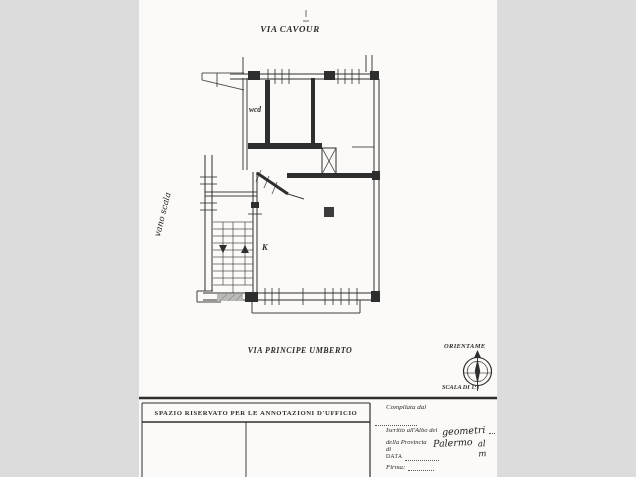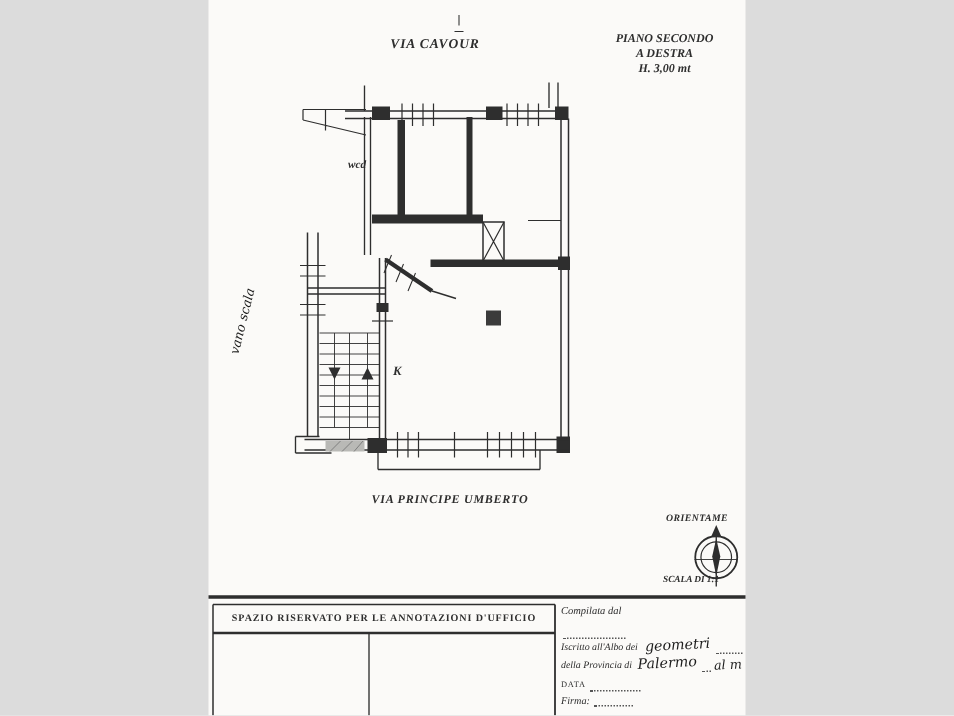--- a/index.html
+++ b/index.html
@@ -6,21 +6,21 @@
   body{background:#dcdcdc;font-family:"Liberation Serif","DejaVu Serif",serif;}
   #canvas{position:relative;width:520px;height:477px;overflow:hidden;background:#dcdcdc;}
   .page{position:absolute;left:139px;top:0;width:358px;height:477px;background:#fbfaf8;}
   svg{position:absolute;left:0;top:0;}
   .t{position:absolute;color:#2e2e2e;white-space:nowrap;}
   .bi{font-weight:bold;font-style:italic;}
   .center{text-align:center;}
   .hand{font-family:"DejaVu Serif",serif;font-style:italic;color:#1c1c1c;display:inline-block;transform:rotate(-3deg);}
   .dotted{border-bottom:1.4px dotted #555;height:8px;}
   .formcol{position:absolute;left:372px;top:400px;width:125px;height:77px;overflow:hidden;}
-  .frow{position:absolute;left:2px;right:2px;display:flex;align-items:center;color:#2e2e2e;}
+  .frow{position:absolute;left:14px;right:2px;display:flex;align-items:flex-start;color:#2e2e2e;}
   .frow .fill{flex:1;border-bottom:1.4px dotted #555;height:7px;margin-left:3px;}
   .clip{overflow:hidden;}
 </style>
 </head>
 <body>
 
 <div id="canvas">
 
   <div class="page"></div>
 
@@ -96,33 +96,28 @@
       <line x1="142" y1="403" x2="370" y2="403" stroke-width="1"></line>
       <line x1="142" y1="422" x2="370" y2="422" stroke-width="1.7"></line>
       <line x1="142" y1="403" x2="142" y2="477" stroke-width="1"></line>
       <line x1="370" y1="403" x2="370" y2="477" stroke-width="1.2"></line>
       <line x1="246" y1="422" x2="246" y2="477" stroke-width="0.9"></line>
     </g>
   </svg>
 
   <div class="t bi center" style="left:245px;top:24px;width:90px;font-size:9px;letter-spacing:0.6px;">VIA CAVOUR</div>
 
-  <div class="t center" style="left:400px;top:21px;width:86px;font-size:8px;line-height:10px;">
-    <div class="bi">PIANO SECONDO</div>
-    <div class="bi">A DESTRA</div>
-    <div class="bi">H. 3,00 mt</div>
-  </div>
 
-  <div class="t bi" style="left:232px;top:105px;font-size:7.5px;">wcd</div>
+  <div class="t bi" style="left:249px;top:105px;font-size:7.5px;">wcd</div>
 
   <div class="t bi" style="left:262px;top:242px;font-size:8.5px;">K</div>
 
   <div class="t hand" style="left:152px;top:235px;font-size:8.5px;transform:rotate(-76deg);transform-origin:0 0;">vano scala</div>
 
-  <div class="t bi center" style="left:235px;top:328px;width:130px;font-size:8px;letter-spacing:0.5px;">VIA PRINCIPE UMBERTO</div>
+  <div class="t bi center" style="left:235px;top:346px;width:130px;font-size:8px;letter-spacing:0.5px;">VIA PRINCIPE UMBERTO</div>
 
   <div class="t bi clip" style="left:444px;top:342px;width:53px;font-size:6.5px;letter-spacing:0.3px;">ORIENTAME</div>
   <div class="t bi clip" style="left:442px;top:383px;width:55px;font-size:6.2px;">SCALA DI 1:1</div>
 
   <div class="t center" style="left:143px;top:404px;width:226px;height:18px;line-height:18px;font-size:6.7px;font-weight:bold;letter-spacing:0.6px;">SPAZIO RISERVATO PER LE ANNOTAZIONI D'UFFICIO</div>
 
   <div class="formcol">
     <div class="frow" style="top:3px;font-size:7px;font-style:italic;">
       <span>Compilata dal</span>
     </div>

